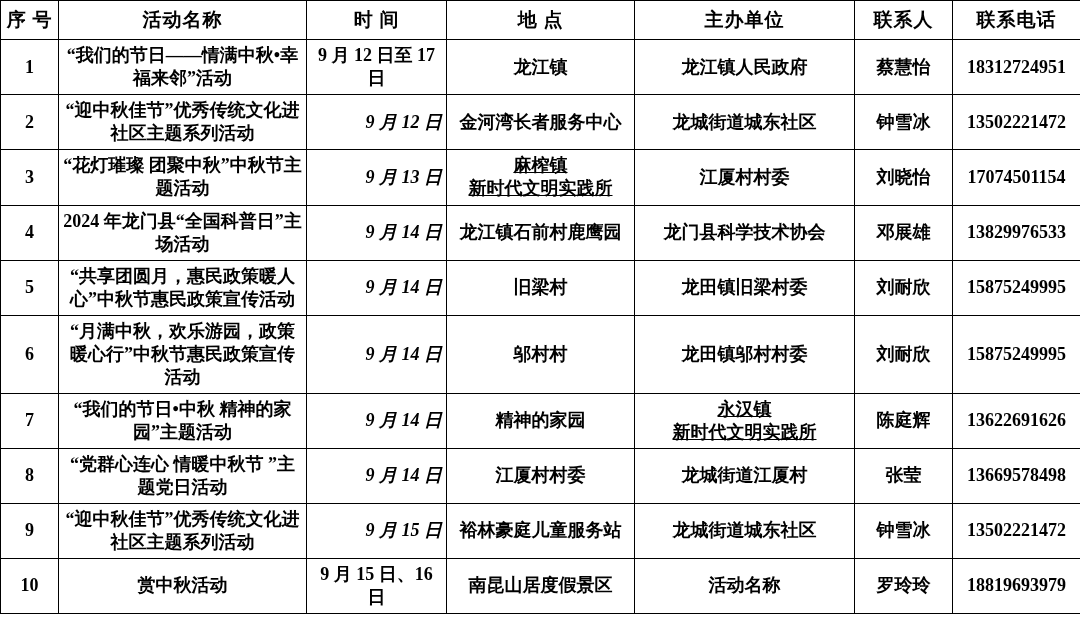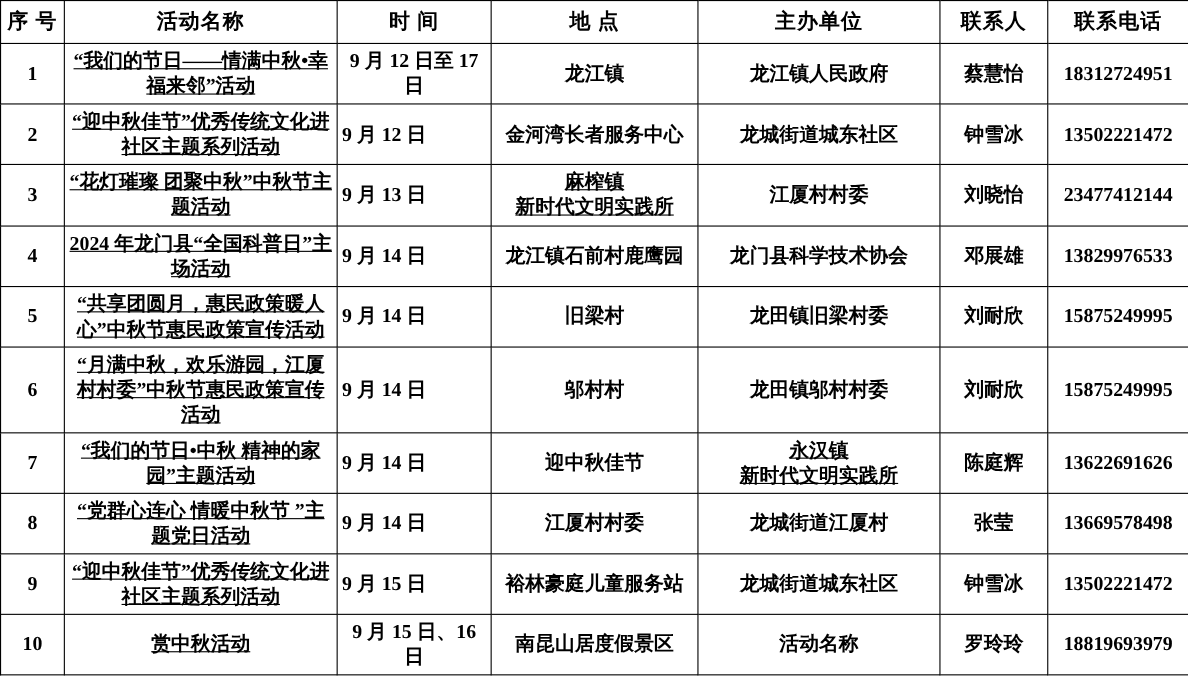--- a/index.html
+++ b/index.html
@@ -44,23 +44,23 @@
   
   col.c-seq   { width: 58px; }
   col.c-name  { width: 248px; }
   col.c-time  { width: 140px; }
   col.c-place { width: 188px; }
   col.c-org   { width: 220px; }
   col.c-person{ width: 98px; }
   col.c-phone { width: 128px; }
 
   td.seq-cell { font-size: 19px; }
-  td.name-cell { text-align: center; text-decoration: underline; }
+  td.name-cell { text-align: center; }
   td.time-cell { text-align: left; padding-left: 10px; }
-  td.time-cell.centered { text-align: left; padding-left: 4px; }
+  td.time-cell.centered { text-align: right; padding-left: 4px; font-style: italic; }
   td.phone-cell { font-size: 19px; letter-spacing: 0px; }
   .two-line { display: block; text-decoration: underline; }
 </style>
 </head>
 <body>
 
 <div class="sheet">
   <table class="activity-table">
     <colgroup>
       <col class="c-seq">
@@ -104,21 +104,21 @@
         <tr>
           <td class="seq-cell">3</td>
           <td class="name-cell">“花灯璀璨 团聚中秋”中秋节主题活动</td>
           <td class="time-cell centered">9 月 13 日</td>
           <td class="place-cell">
             <span class="two-line">麻榨镇</span>
             <span class="two-line">新时代文明实践所</span>
           </td>
           <td class="org-cell">江厦村村委</td>
           <td class="person-cell">刘晓怡</td>
-          <td class="phone-cell">23477412144</td>
+          <td class="phone-cell">17074501154</td>
         </tr>
         <tr>
           <td class="seq-cell">4</td>
           <td class="name-cell">2024 年龙门县“全国科普日”主场活动</td>
           <td class="time-cell centered">9 月 14 日</td>
           <td class="place-cell">龙江镇石前村鹿鹰园</td>
           <td class="org-cell">龙门县科学技术协会</td>
           <td class="person-cell">邓展雄</td>
           <td class="phone-cell">13829976533</td>
         </tr>
@@ -126,32 +126,32 @@
           <td class="seq-cell">5</td>
           <td class="name-cell">“共享团圆月，惠民政策暖人心”中秋节惠民政策宣传活动</td>
           <td class="time-cell centered">9 月 14 日</td>
           <td class="place-cell">旧梁村</td>
           <td class="org-cell">龙田镇旧梁村委</td>
           <td class="person-cell">刘耐欣</td>
           <td class="phone-cell">15875249995</td>
         </tr>
         <tr>
           <td class="seq-cell">6</td>
-          <td class="name-cell">“月满中秋，欢乐游园，江厦村村委”中秋节惠民政策宣传活动</td>
+          <td class="name-cell">“月满中秋，欢乐游园，政策暖心行”中秋节惠民政策宣传活动</td>
           <td class="time-cell centered">9 月 14 日</td>
           <td class="place-cell">邬村村</td>
           <td class="org-cell">龙田镇邬村村委</td>
           <td class="person-cell">刘耐欣</td>
           <td class="phone-cell">15875249995</td>
         </tr>
         <tr>
           <td class="seq-cell">7</td>
           <td class="name-cell">“我们的节日•中秋 精神的家园”主题活动</td>
           <td class="time-cell centered">9 月 14 日</td>
-          <td class="place-cell">迎中秋佳节</td>
+          <td class="place-cell">精神的家园</td>
           <td class="org-cell">
             <span class="two-line">永汉镇</span>
             <span class="two-line">新时代文明实践所</span>
           </td>
           <td class="person-cell">陈庭辉</td>
           <td class="phone-cell">13622691626</td>
         </tr>
         <tr>
           <td class="seq-cell">8</td>
           <td class="name-cell">“党群心连心 情暖中秋节 ”主题党日活动</td>

